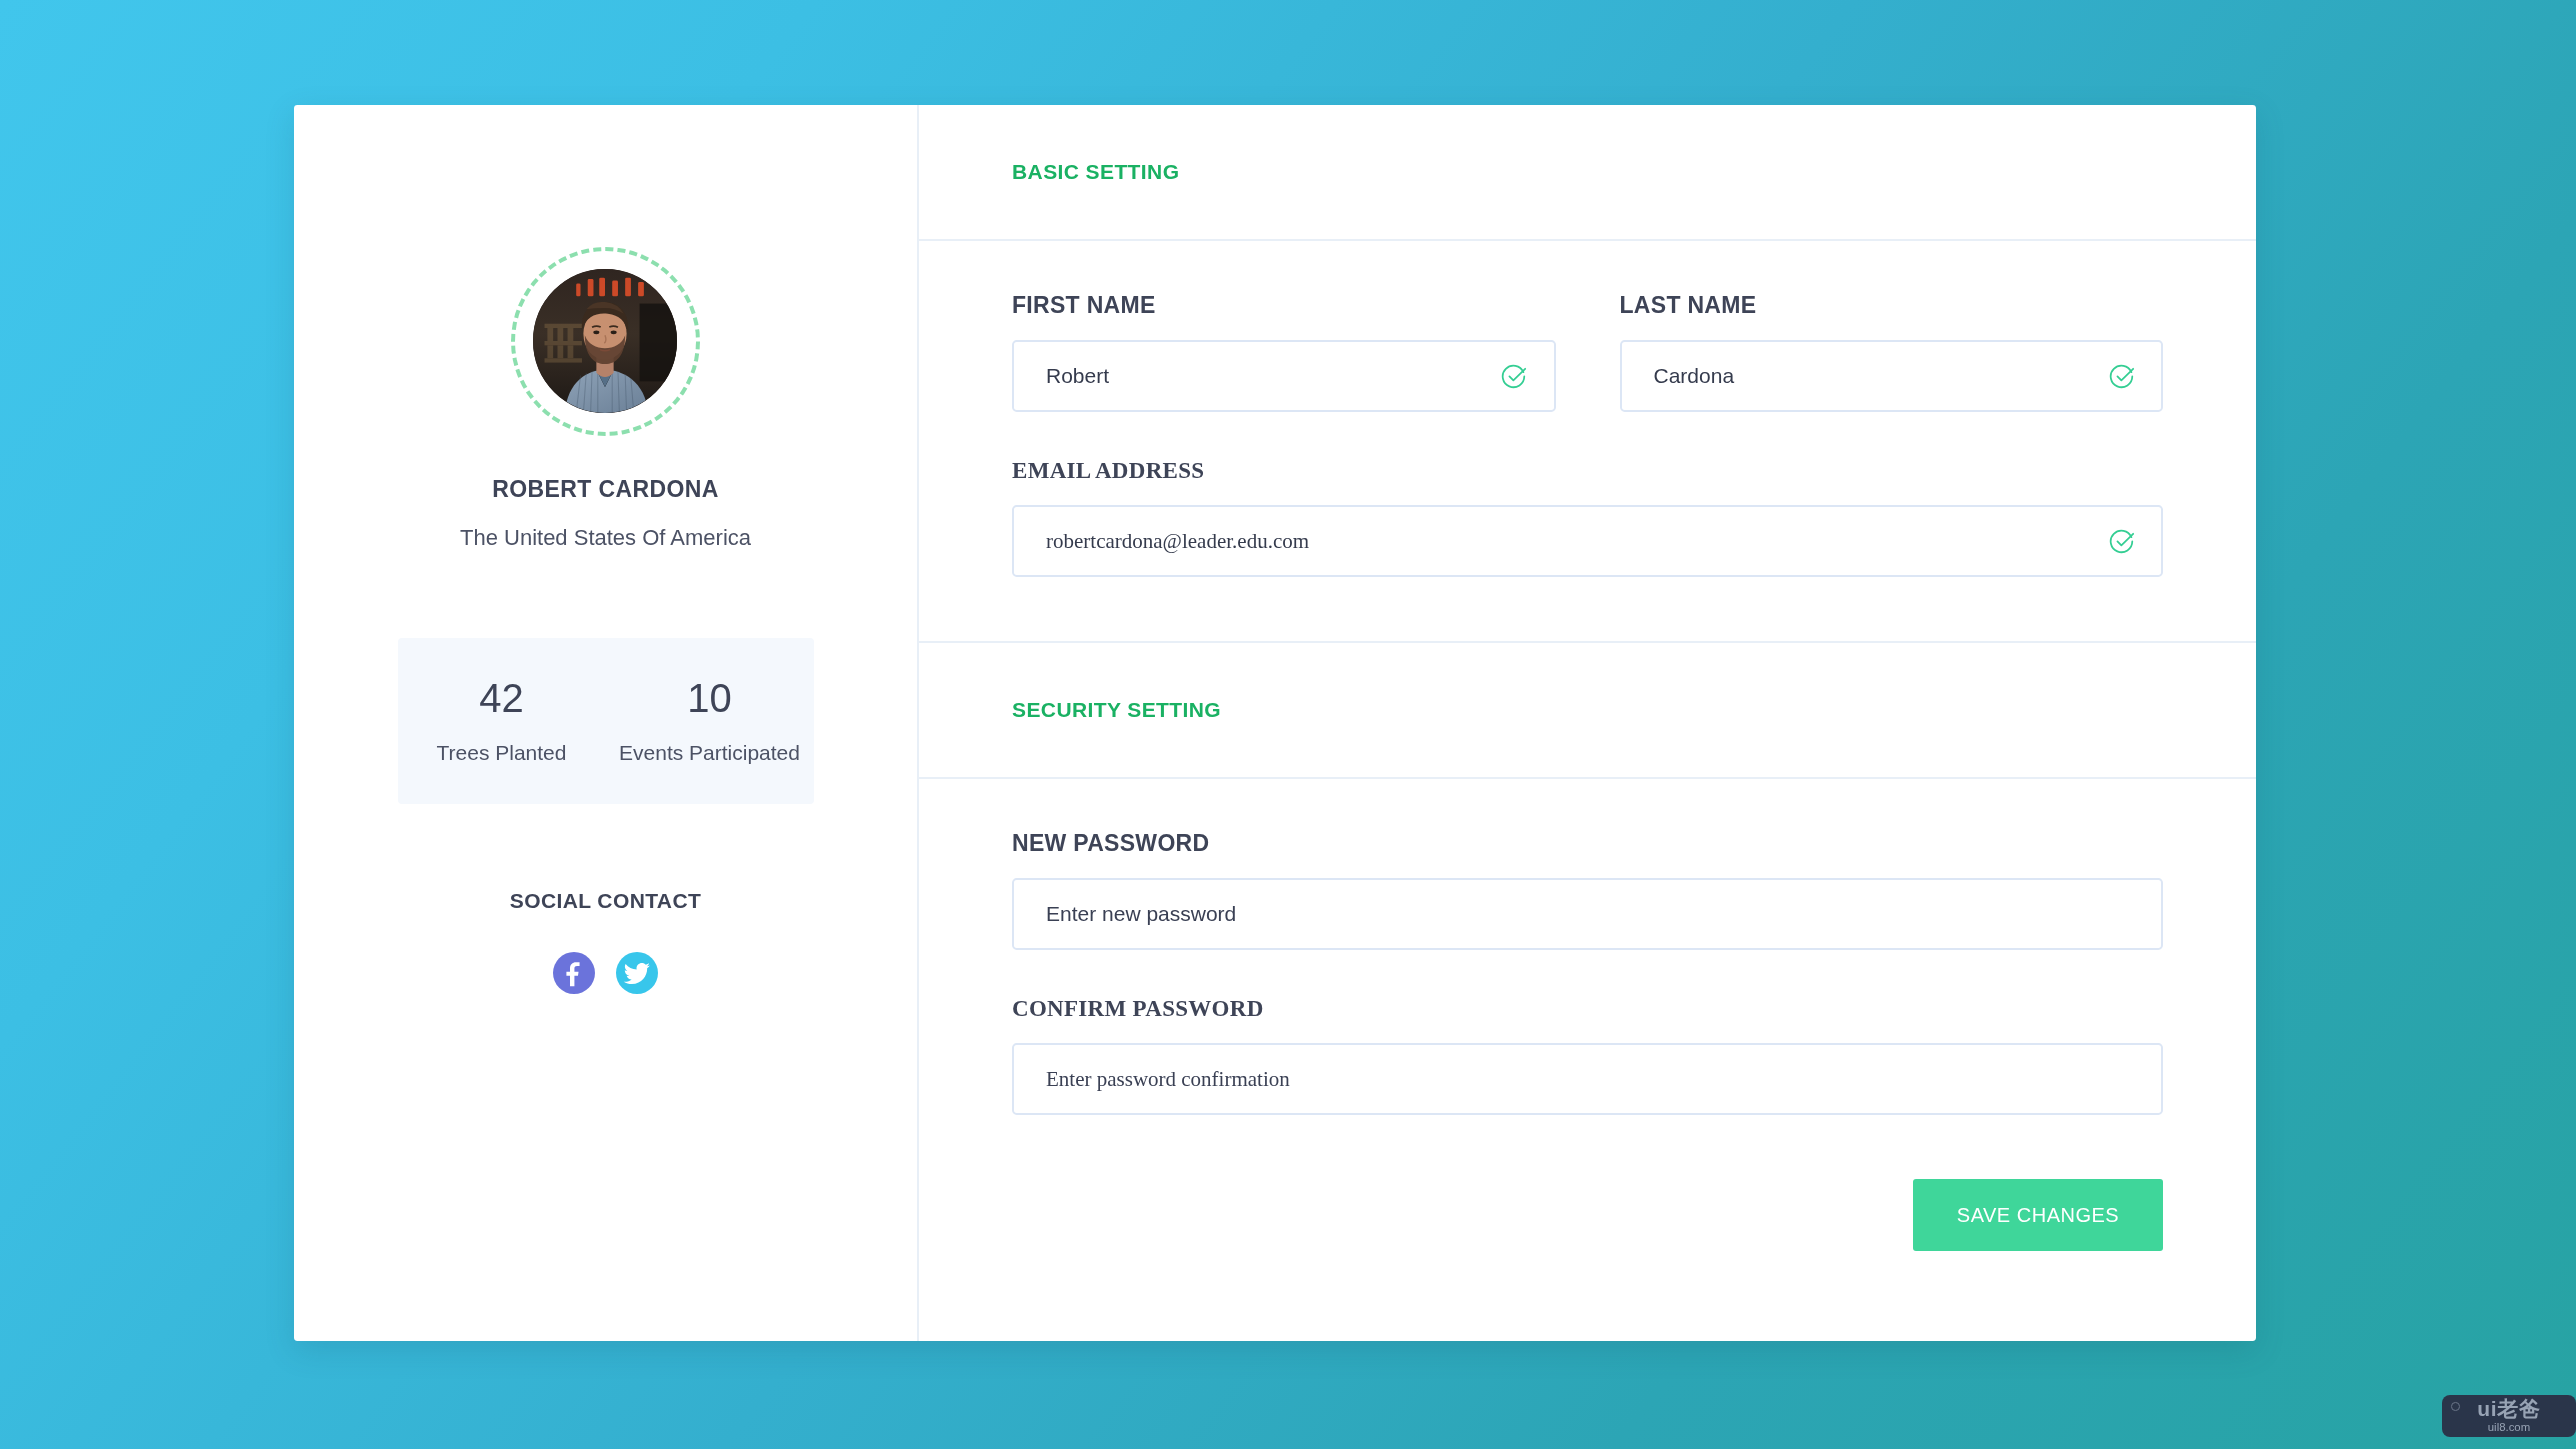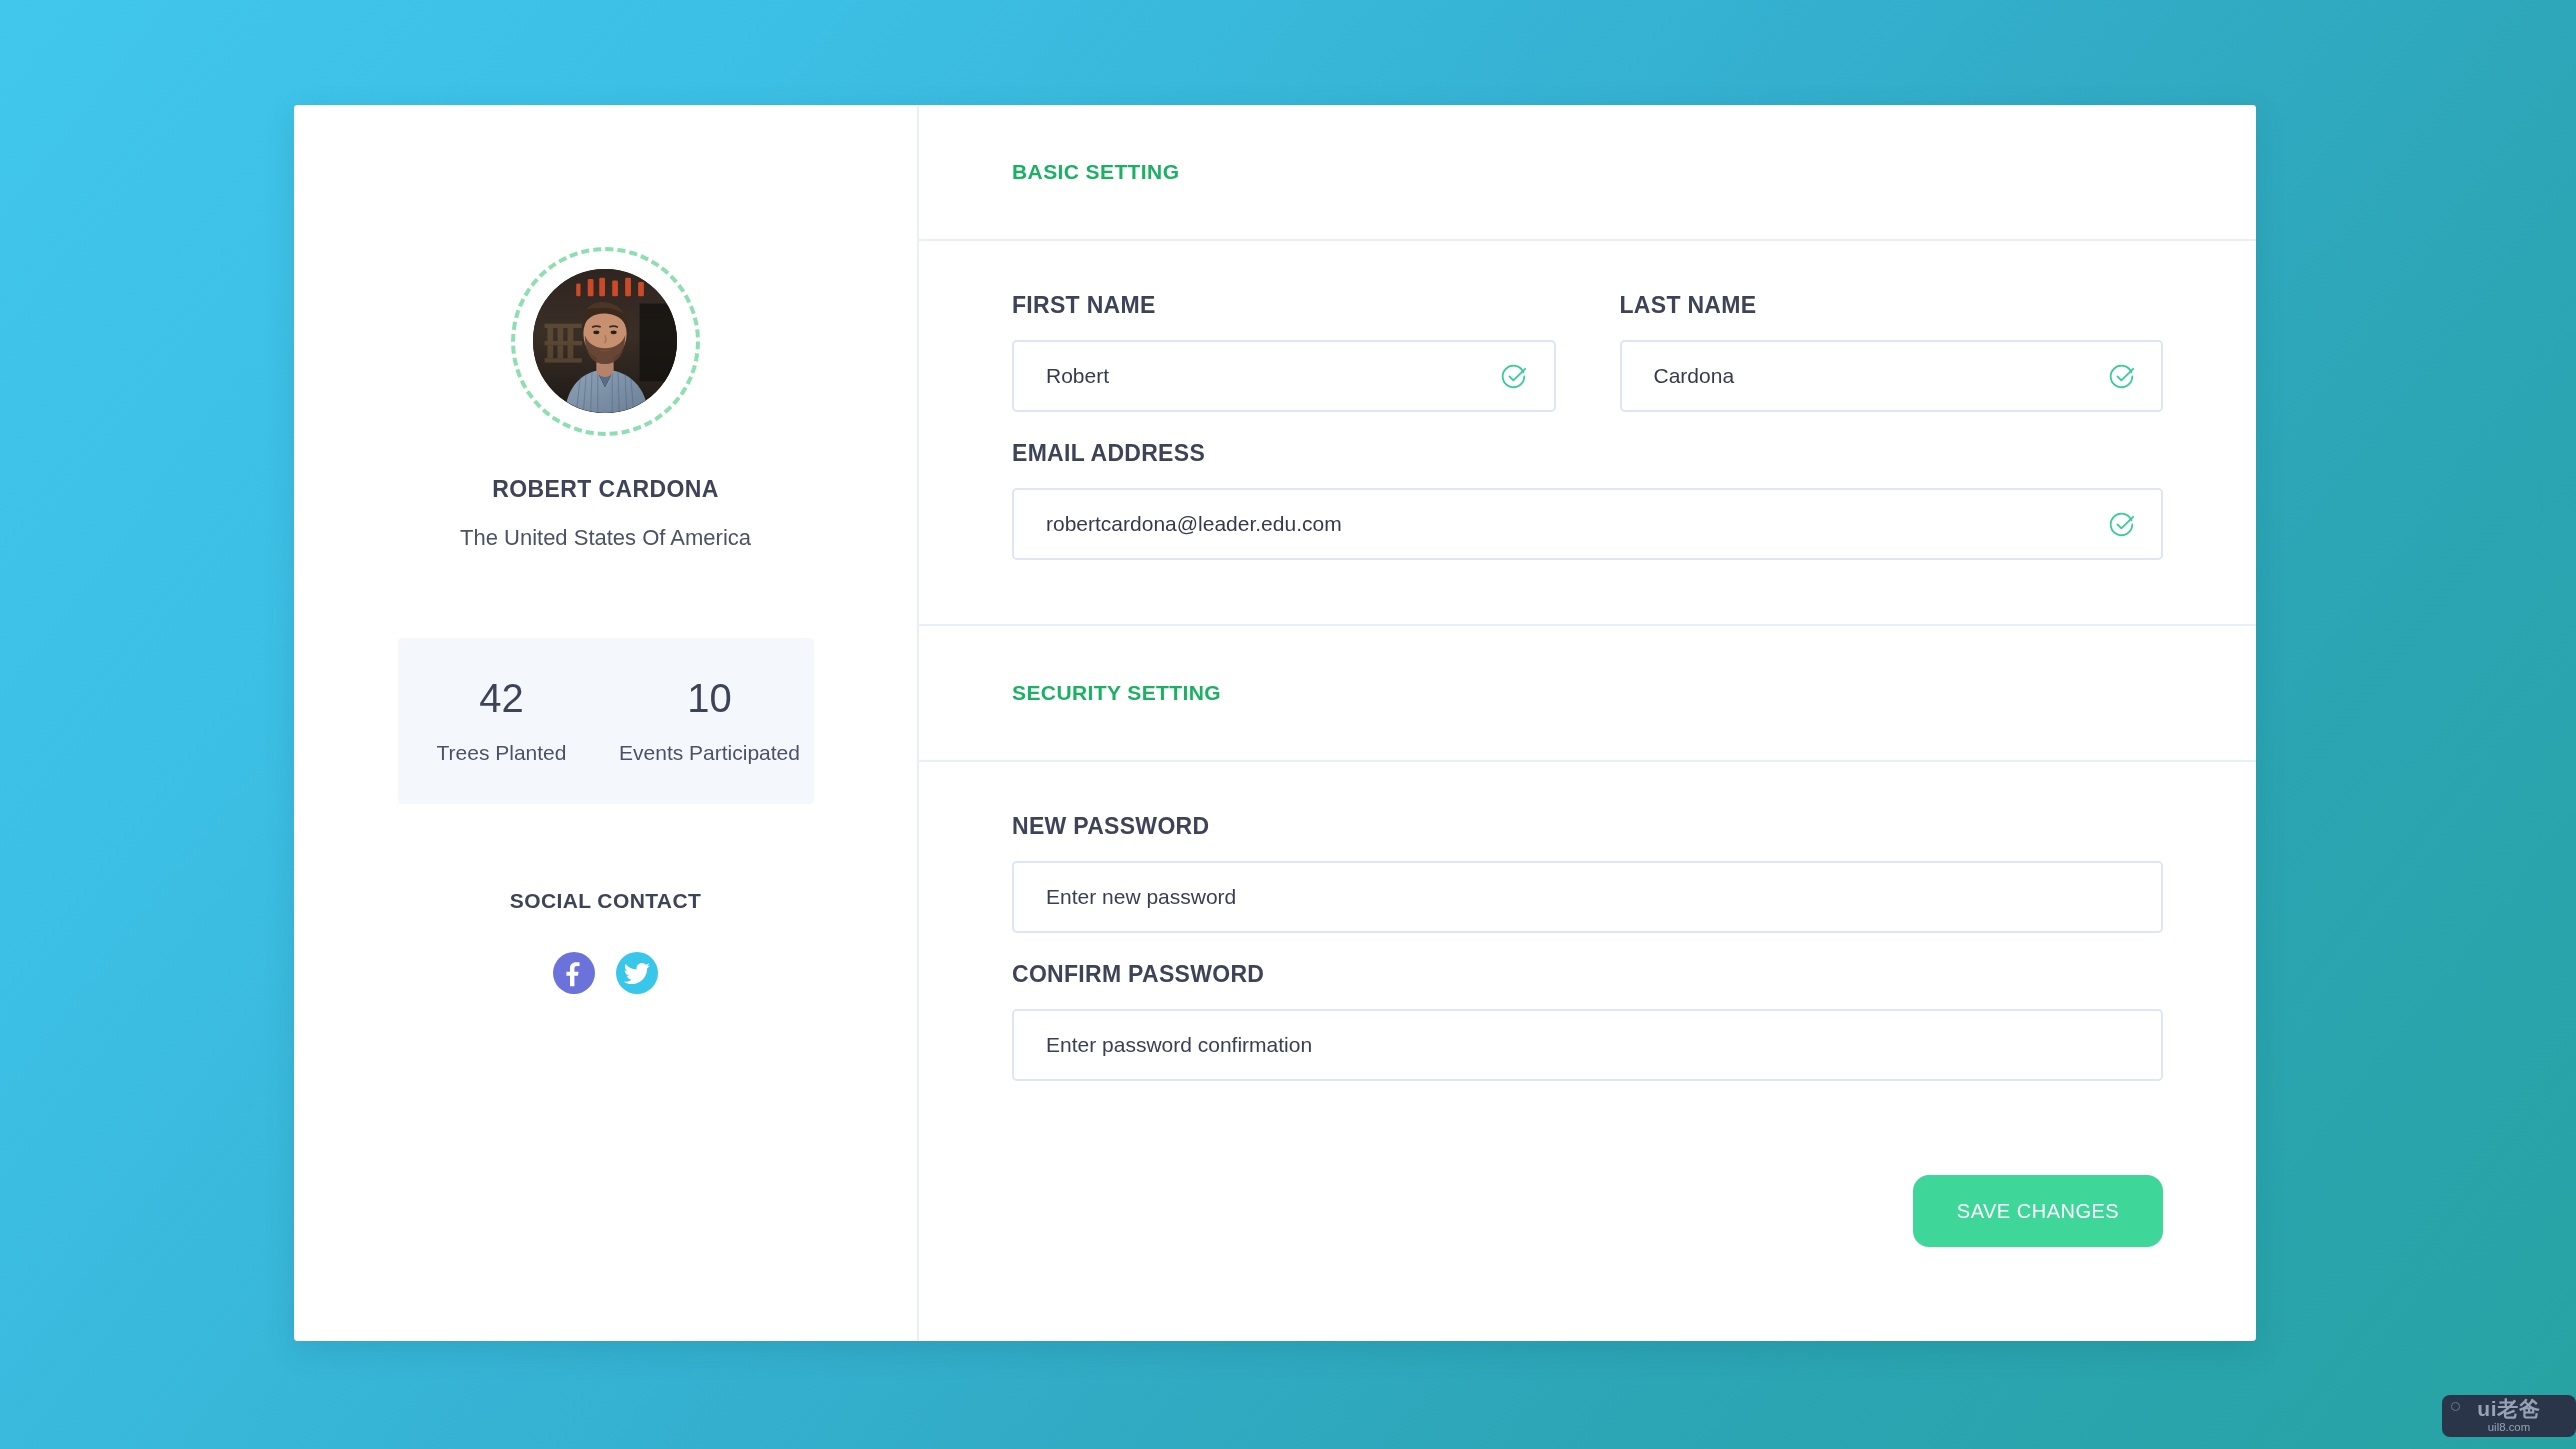--- a/index.html
+++ b/index.html
@@ -189,45 +189,44 @@
     font-size: 21px;
     color: #353B4D;
     font-weight: 400;
     flex: 1;
   }
   .input-text.placeholder { color: #3A4054; }
 
   .check-icon { flex: 0 0 auto; display: flex; }
   .check-icon svg { display: block; }
 
-  .field-block { margin-top: 28px; }
+  .field-block { margin-top: 46px; font-family: Liberation Serif, serif; }
 
   .spacer-bottom { height: 64px; }
 
   #security-body { padding-top: 51px; }
 
   #save-row {
     display: flex;
     justify-content: flex-end;
     padding: 0 93px 0 93px;
     margin-top: 64px;
   }
   #save-changes-button {
     width: 250px;
     height: 72px;
     background: #3FD69A;
     border: none;
-    border-radius: 16px;
+    border-radius: 3px;
     color: #FFFFFF;
     font-family: "Liberation Sans", sans-serif;
     font-size: 20px;
     letter-spacing: 0.5px;
     font-weight: 400;
     cursor: pointer;
-    margin-top: 30px;
   }
 
   
   #watermark {
     position: absolute;
     right: 0px;
     bottom: 12px;
     width: 134px;
     height: 42px;
     background: #2B3147;

